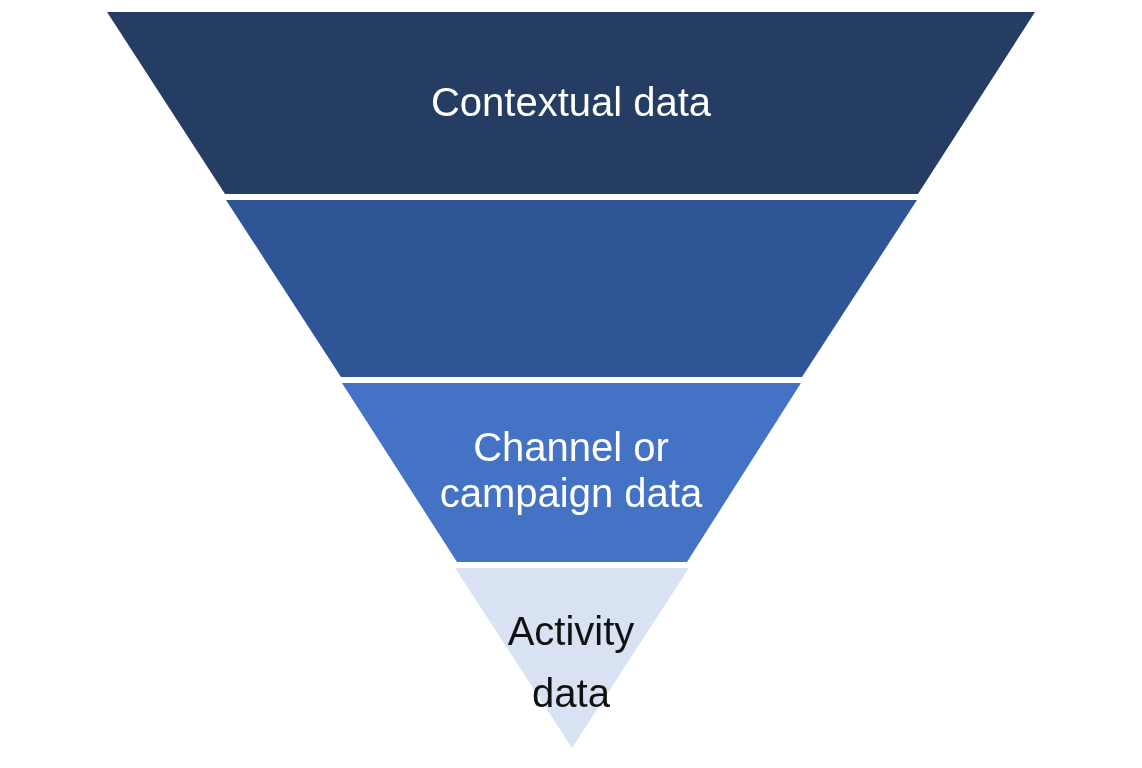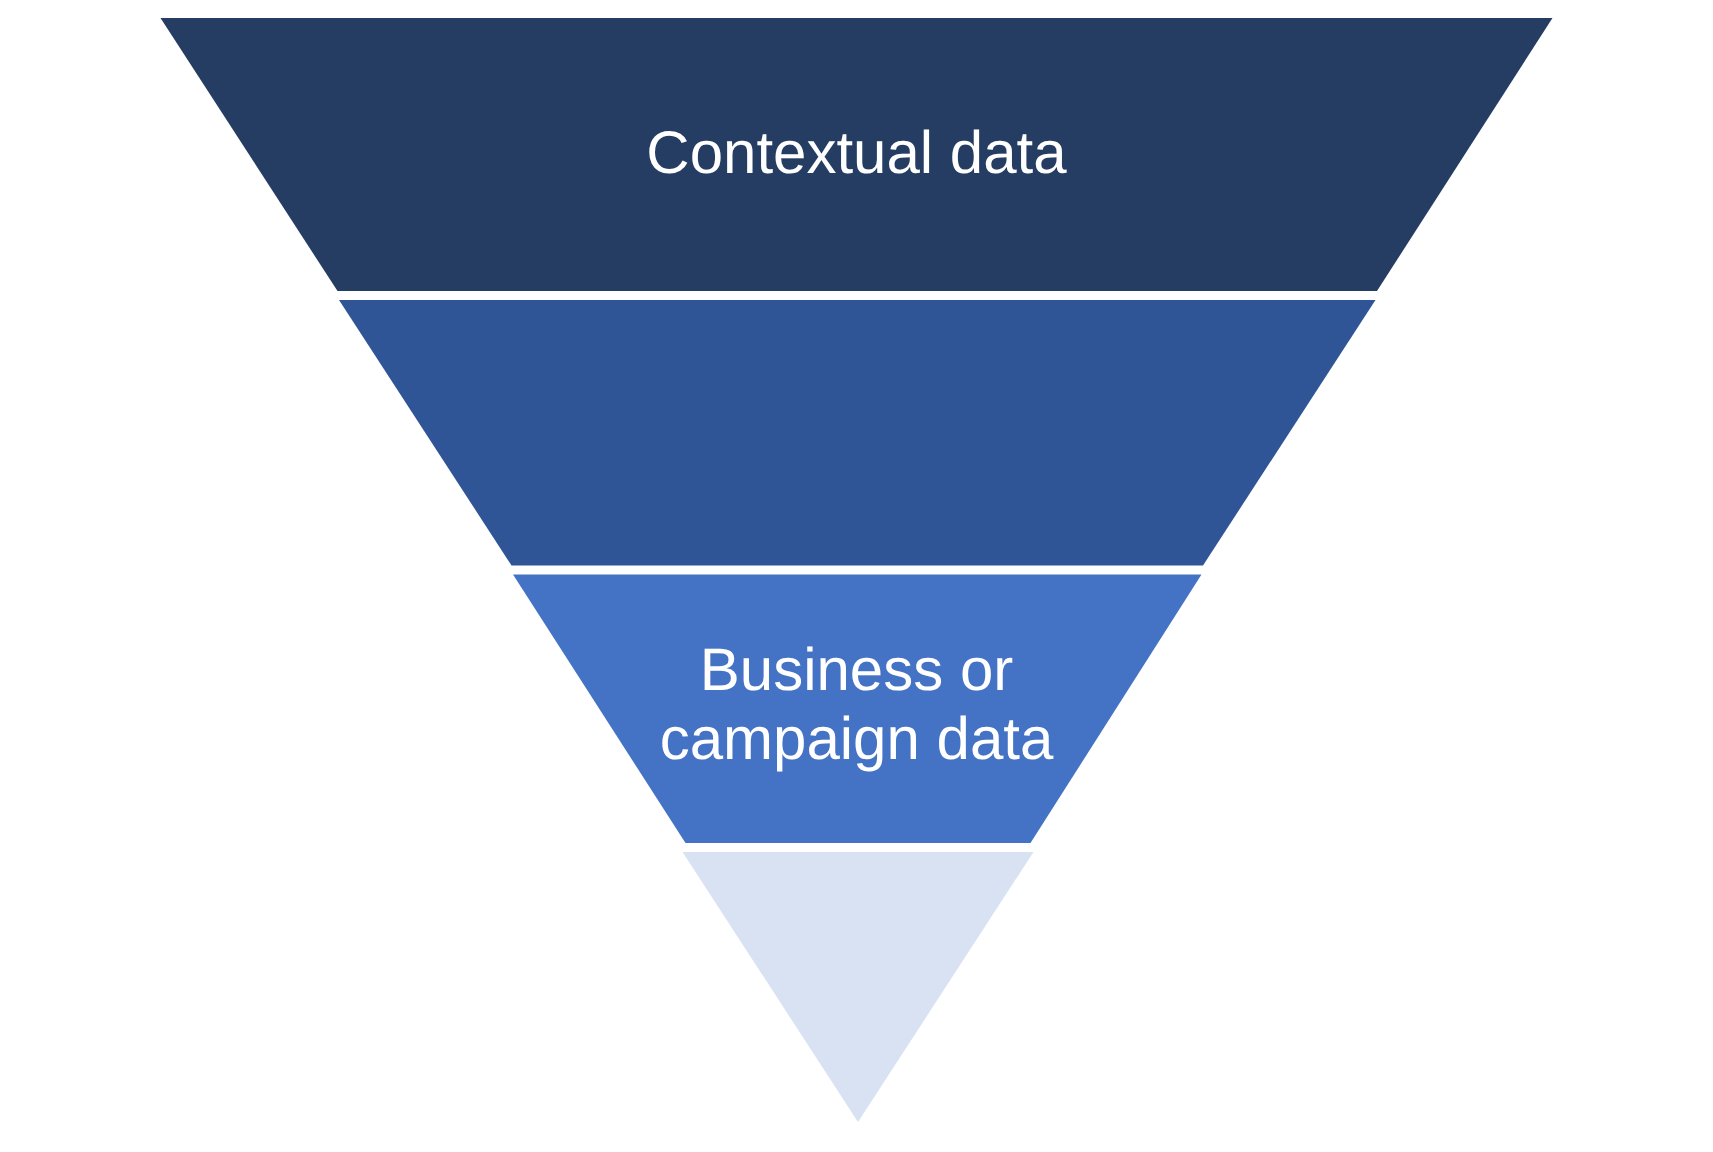--- a/index.html
+++ b/index.html
@@ -81,17 +81,19 @@
     <polygon id="band-shape-2" points="226,200 917,200 802,377 341,377" fill="#2F5597"></polygon>
 
     <polygon id="band-shape-3" points="342,383 801,383 687,562 457,562" fill="#4472C4"></polygon>
 
     <polygon id="band-shape-4" points="455,568 689,568 572,748" fill="#D9E2F3"></polygon>
   </svg>
 
   <div class="band-label" id="label-band-1" style="color: rgb(255, 255, 255);">Contextual data</div>
 
 
-  <div class="band-label" id="label-band-3" style="color: rgb(255, 255, 255);">Business or
+  <div class="band-label" id="label-band-3" style="color: rgb(255, 255, 255);">Channel or
 campaign data</div>
 
+  <div class="band-label" id="label-band-4" style="color: rgb(17, 17, 17);">Activity
+data</div>
 
 </div>
 
 </body></html>

